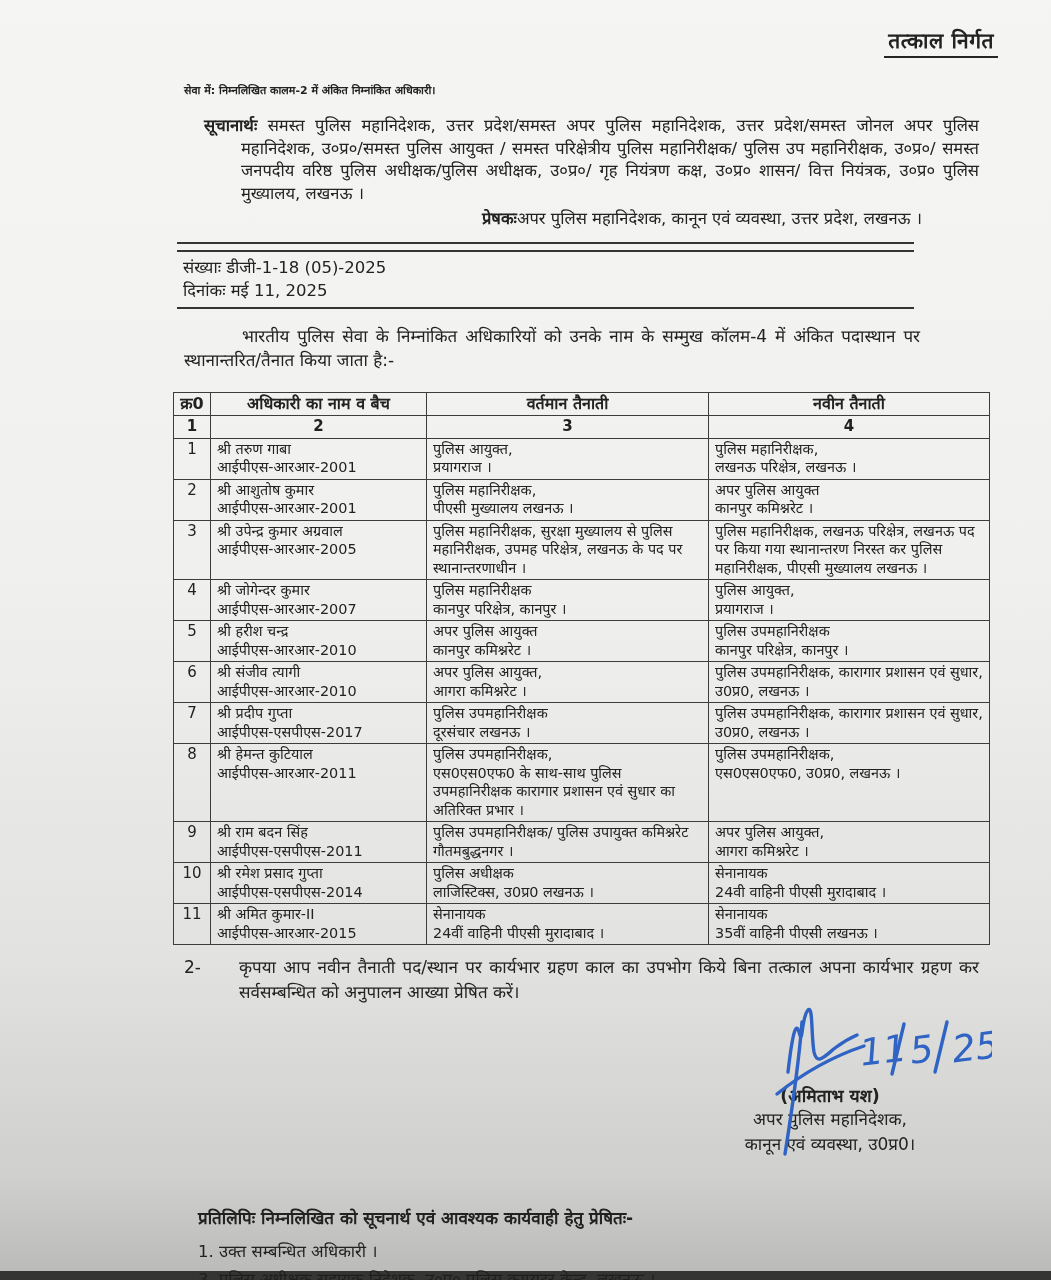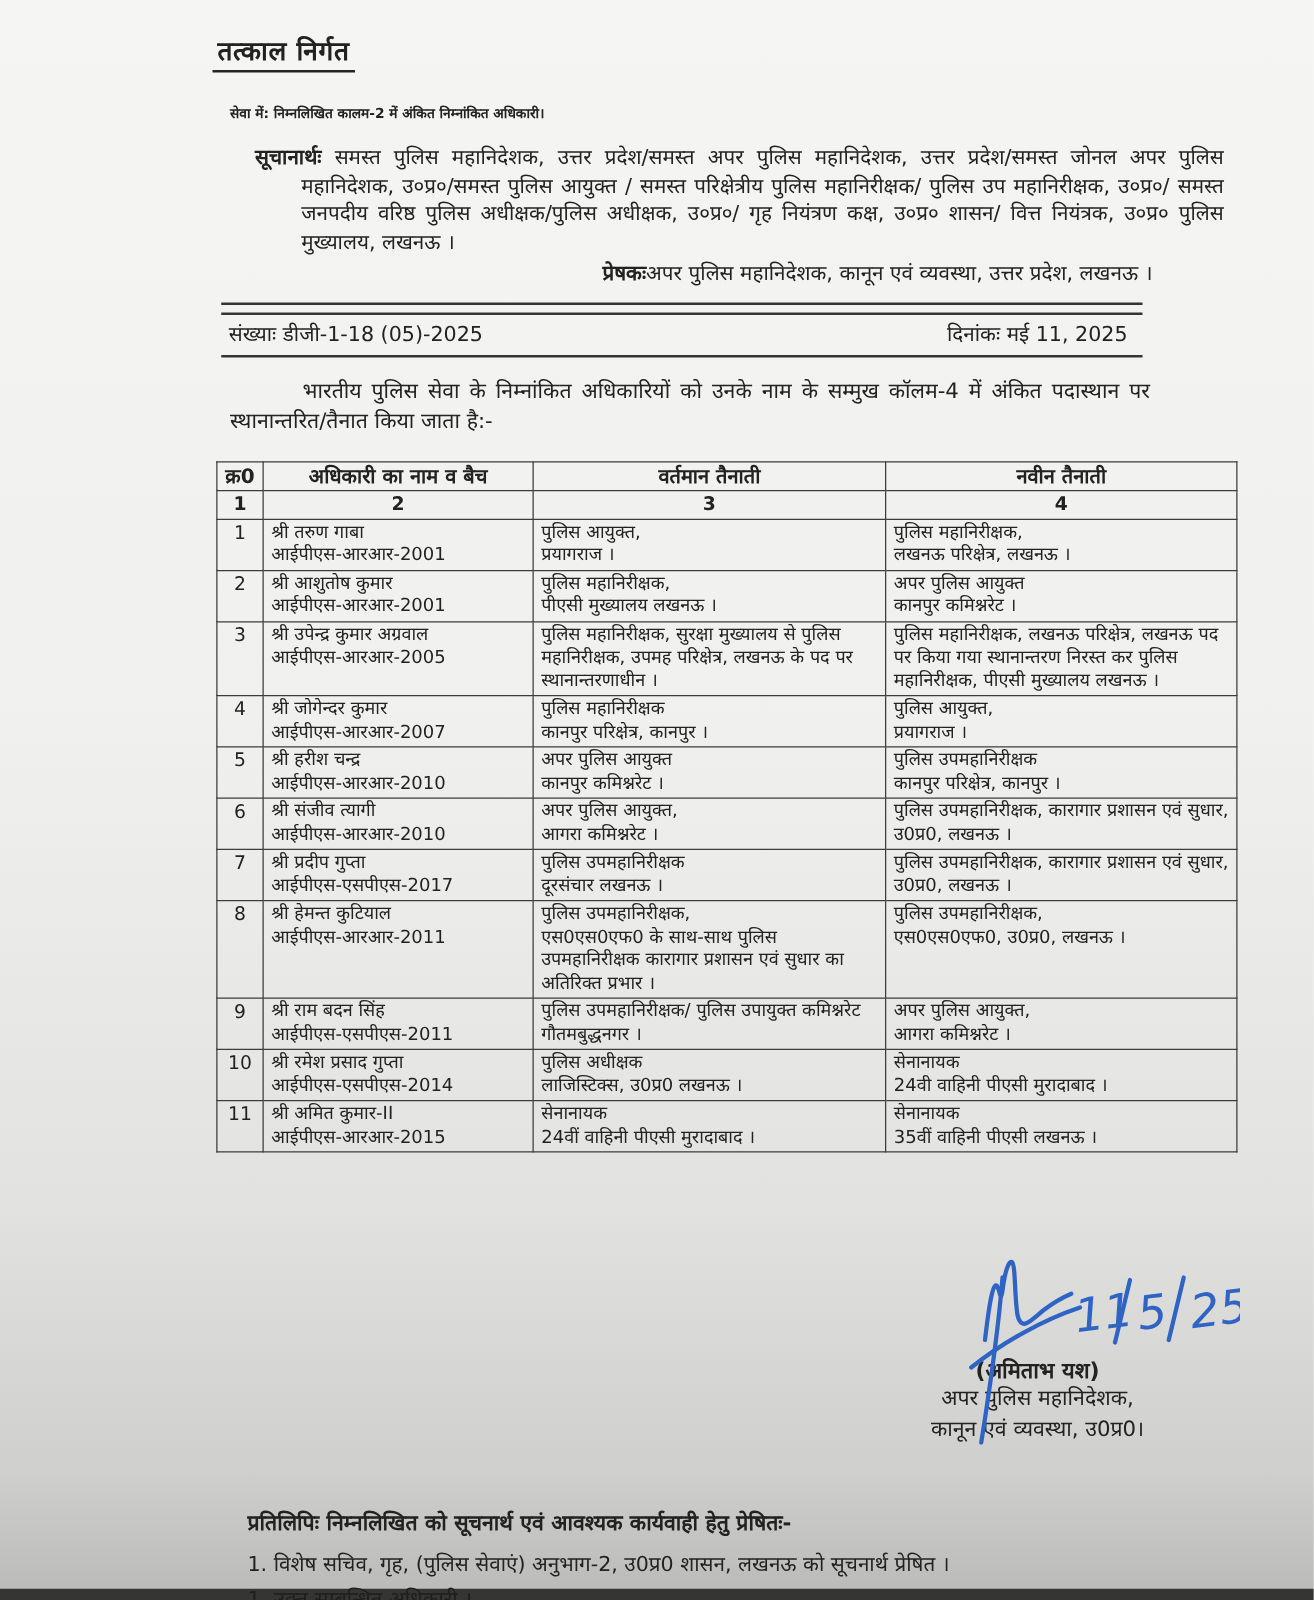--- a/index.html
+++ b/index.html
@@ -4,30 +4,30 @@
 <style>
   html,body{margin:0;padding:0;}
   .page{
     position:relative;width:1051px;height:1280px;overflow:hidden;
     background:linear-gradient(180deg,#f5f5f3 0%,#f0f0ee 45%,#e2e2e0 75%,#cfcfcd 92%,#bcbcba 99%);
     font-family:"DejaVu Sans","Liberation Sans",sans-serif;
     color:#222221;
   }
   .page::after{content:"";position:absolute;left:0;right:0;bottom:0;height:9px;background:#1d1d1c;opacity:.85;}
   .doc{position:absolute;left:170px;top:0;width:828px;}
-  .title-wrap{text-align:left;padding-top:26px;}
+  .title-wrap{text-align:right;padding-top:26px;}
   .title{display:inline-block;font-weight:bold;font-size:21px;border-bottom:2.5px solid #262625;padding:0 4px 2px 4px;letter-spacing:.5px;}
   .to-line{margin:24px 0 0 14px;font-weight:bold;font-size:11px;}
   .hang{margin:18px 0 0 14px;width:738px;text-align:justify;font-size:16.5px;line-height:22.5px;padding-left:57px;text-indent:-57px;}
   .hang .lbl{font-weight:bold;margin-left:20px;}
   .sender{margin:3px 0 0 14px;width:738px;font-size:16.5px;line-height:22.5px;text-align:right;}
   .sender .lbl{font-weight:bold;display:inline-block;width:50px;}
   .ref-rule{margin:11px 0 0 7px;width:737px;border-top:2px solid #343433;}
   .ref-band{margin:6px 0 0 7px;width:737px;box-sizing:border-box;border-top:2px solid #343433;border-bottom:2px solid #343433;
-    padding:3px 12px 6px 6px;display:flex;justify-content:space-between;font-size:16.5px;}
+    padding:3px 12px 6px 6px;display:flex;justify-content:space-between;font-size:16.5px;flex-direction:column;}
   .order-para{margin:15px 0 0 14px;width:736px;text-align:justify;text-indent:58px;font-size:17px;line-height:24px;}
   table.transfer{border-collapse:collapse;margin:20px 0 0 3px;width:816px;table-layout:fixed;font-size:14.4px;line-height:18.5px;}
   table.transfer td,table.transfer th{border:1.4px solid #3c3c3b;padding:1px 6px 2px 6px;vertical-align:top;overflow:hidden;}
   table.transfer th{font-size:16px;font-weight:bold;padding:2px 2px;margin-top:40px;}
   .colnum td{text-align:center;font-weight:bold;font-size:15px;padding:1px 2px 2px 2px;}
   td.sno{text-align:center;vertical-align:middle;font-size:15px;}
   .pre{white-space:pre-line;}
   .closing{margin:10px 0 0 14px;width:740px;text-align:justify;font-size:17px;line-height:25px;padding-left:55px;text-indent:-55px;}
   .closing .lbl{display:inline-block;width:55px;text-indent:0;}
   .sig-block{position:absolute;left:680px;top:1083px;width:300px;text-align:center;z-index:2;}
@@ -194,20 +194,21 @@
               <div>आईपीएस-आरआर-2015</div>
             </td>
         <td class="pre">सेनानायक
 24वीं वाहिनी पीएसी मुरादाबाद ।</td>
         <td class="pre">सेनानायक
 35वीं वाहिनी पीएसी लखनऊ ।</td>
       </tr>
     </tbody>
       </table>
 
+    <p class="closing"><span class="lbl">2-</span><span>कृपया आप नवीन तैनाती पद/स्थान पर कार्यभार ग्रहण काल का उपभोग किये बिना तत्काल अपना कार्यभार ग्रहण कर सर्वसम्बन्धित को अनुपालन आख्या प्रेषित करें।</span></p>
   </div>
 
   <svg class="sig-svg" width="250" height="158" viewBox="0 0 250 158">
     <g stroke="#2f63c4" stroke-width="3.4" fill="none" stroke-linecap="round" stroke-linejoin="round">
       <path d="M46 70 C49 44 53 16 57 30 C61 46 59 16 66 8 C71 3 69 32 72 50 C75 64 83 54 93 46 C101 40 108 36 115 33"></path>
       <path d="M60 20 C57 58 50 108 43 152"></path>
       <path d="M35 92 C60 72 92 54 122 44"></path>
       <path d="M162 22 L150 72"></path>
       <path d="M205 20 L193 70"></path>
     </g>
@@ -220,18 +221,17 @@
 
   <div class="sig-block">
     <div class="sig-name">(अमिताभ यश)</div>
     <div class="sig-desig">अपर पुलिस महानिदेशक,</div>
     <div class="sig-desig">कानून एवं व्यवस्था, उ0प्र0।</div>
   </div>
 
   <div class="copy-sec">
     <div class="copy-head">प्रतिलिपिः निम्नलिखित को सूचनार्थ एवं आवश्यक कार्यवाही हेतु प्रेषितः-</div>
     <ul class="copy-list">
-      <li>1. विशेष सचिव, गृह, (पुलिस सेवाएं) अनुभाग-2, उ0प्र0 शासन, लखनऊ को सूचनार्थ प्रेषित ।</li>
       <li>1. उक्त सम्बन्धित अधिकारी ।</li>
       <li>3. पुलिस अधीक्षक सहायक निदेशक, उ०प्र० पुलिस कम्प्यूटर केन्द्र, लखनऊ ।</li>
     </ul>
   </div>
 </div>
 
 </body></html>

